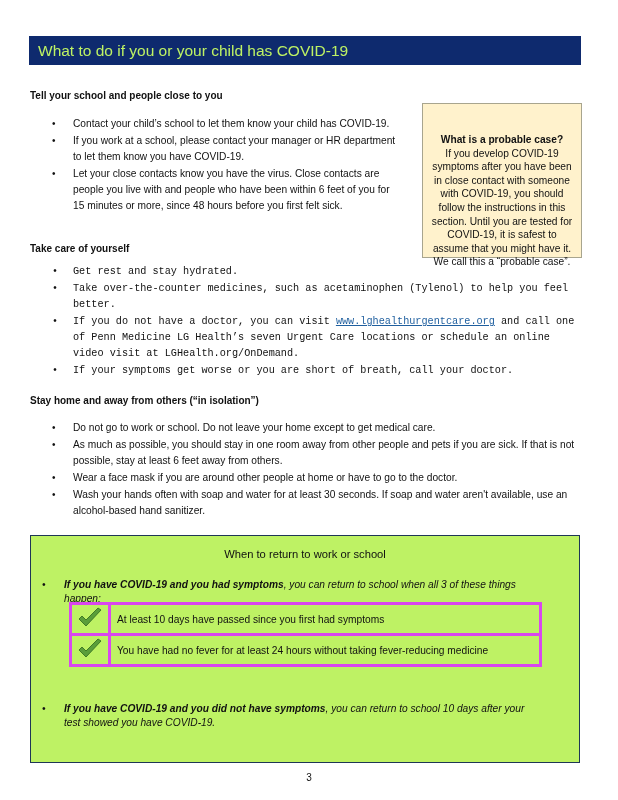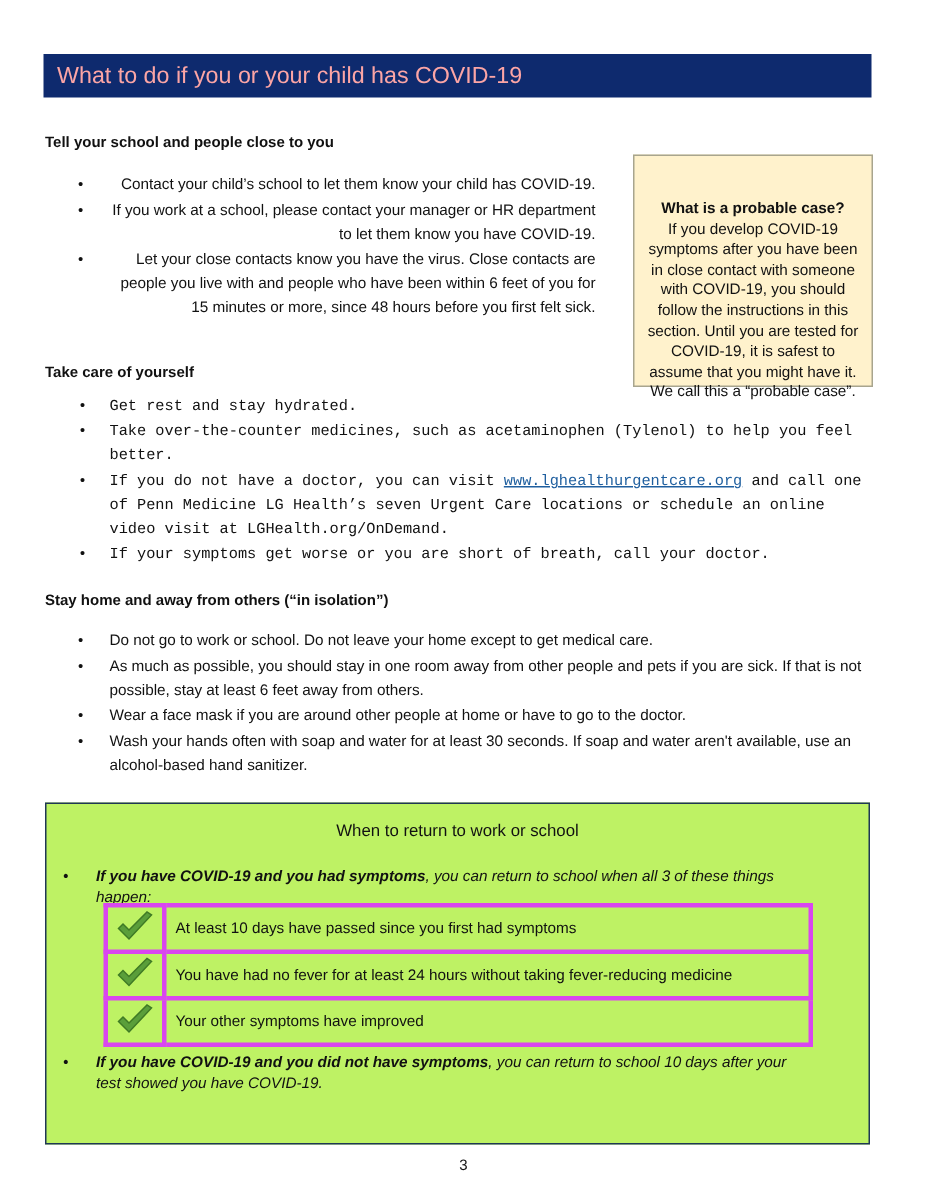--- a/index.html
+++ b/index.html
@@ -1,17 +1,17 @@
 <!DOCTYPE html>
 <html><head>
 <meta charset="utf-8">
 <style>
   html, body { margin:0; padding:0; background:#ffffff; }
   body { width:618px; height:800px; position:relative; overflow:hidden; font-family:"Liberation Sans", sans-serif; color:#111; }
-  .banner { position:absolute; left:29px; top:36px; width:552px; height:29px; background:#0e2a6e; color:#fca5a5; font-size:15.5px; line-height:29px; padding-left:9px; box-sizing:border-box; }
+  .banner { position:absolute; left:29px; top:36px; width:552px; height:29px; background:#0e2a6e; color:#bef264; font-size:15.5px; line-height:29px; padding-left:9px; box-sizing:border-box; }
   .h2 { position:absolute; left:30px; font-size:10px; font-weight:bold; color:#111; }
   .ul { position:absolute; left:52px; margin:0; padding:0; list-style:none; font-family:"Liberation Sans", sans-serif; font-size:10.2px; line-height:16px; color:#111; }
   .ul li { position:relative; padding-left:21px; margin:0 0 1px 0; }
   .ul li::before { content:"\2022"; position:absolute; left:0; top:0; font-size:10px; }
   .sidebox { position:absolute; left:422px; top:103px; width:160px; height:155px; background:#fff2cc; border:1px solid #a8a58e; box-sizing:border-box; text-align:center; font-size:10.2px; line-height:13.6px; padding-top:29px; }
   .sidebox .t { font-weight:bold; display:block; }
   .link { color:#1f5f9f; text-decoration:underline; }
   .returnbox { position:absolute; left:30px; top:535px; width:550px; height:228px; background:#bef264; border:1.5px solid #1f3756; box-sizing:border-box; }
   .returnbox .title { position:absolute; left:0; right:0; top:12px; text-align:center; font-size:11.2px; color:#111; }
   .rb-ul { position:absolute; left:11px; margin:0; padding:0; list-style:none; font-size:10.2px; line-height:14px; color:#111; width:500px;font-style:italic; }
@@ -23,21 +23,21 @@
   .checktable td.tx { padding-left:6px; }
   .pagenum { position:absolute; left:0; right:0; top:772px; text-align:center; font-size:10px; }
   b { font-weight:bold; }
 </style>
 </head>
 <body>
 
 <div class="banner">What to do if you or your child has COVID-19</div>
 
 <div class="h2" style="top:90px;">Tell your school and people close to you</div>
-<ul class="ul" style="top:116px; width:345px;text-align:right;">
+<ul class="ul" style="top:116px; width:345px;">
   <li>Contact your child’s school to let them know your child has COVID-19.</li>
   <li>If you work at a school, please contact your manager or HR department to let them know you have COVID-19.</li>
   <li>Let your close contacts know you have the virus.  Close contacts are people you live with and people who have been within 6 feet of you for 15 minutes or more, since 48 hours before you first felt sick.</li>
 </ul>
 
 <div class="sidebox">
   <span class="t">What is a probable case?</span>
   <span style="display:block; padding:0 6px;">If you develop COVID-19 symptoms after you have been in close contact with someone with COVID-19, you should follow the instructions in this section.  Until you are tested for COVID-19, it is safest to assume that you might have it. We call this a “probable case”.</span>
 </div>
 
@@ -69,26 +69,20 @@
               <path d="M2 12 L9 19 L24 3 L21 1 L9 13 L5 9 Z" fill="#5a9e3a" stroke="#3f7a25" stroke-width="1"></path>
             </svg></td>
       <td class="tx">At least 10 days have passed since you first had symptoms</td>
     </tr>
     <tr>
       <td class="ic"><svg width="26" height="22" viewBox="0 0 26 22">
               <path d="M2 12 L9 19 L24 3 L21 1 L9 13 L5 9 Z" fill="#5a9e3a" stroke="#3f7a25" stroke-width="1"></path>
             </svg></td>
       <td class="tx">You have had no fever for at least 24 hours without taking fever-reducing medicine</td>
     </tr>
-    <tr>
-      <td class="ic"><svg width="26" height="22" viewBox="0 0 26 22">
-              <path d="M2 12 L9 19 L24 3 L21 1 L9 13 L5 9 Z" fill="#5a9e3a" stroke="#3f7a25" stroke-width="1"></path>
-            </svg></td>
-      <td class="tx">Your other symptoms have improved</td>
-    </tr>
   </tbody>
     </table>
   <ul class="rb-ul" style="top:166px;">
     <li><b>If you have COVID-19 and you did not have symptoms</b><span>, you can return to school 10 days after your test showed you have COVID-19.</span></li>
   </ul>
 </div>
 
 <div class="pagenum">3</div>
 
 </body></html>

